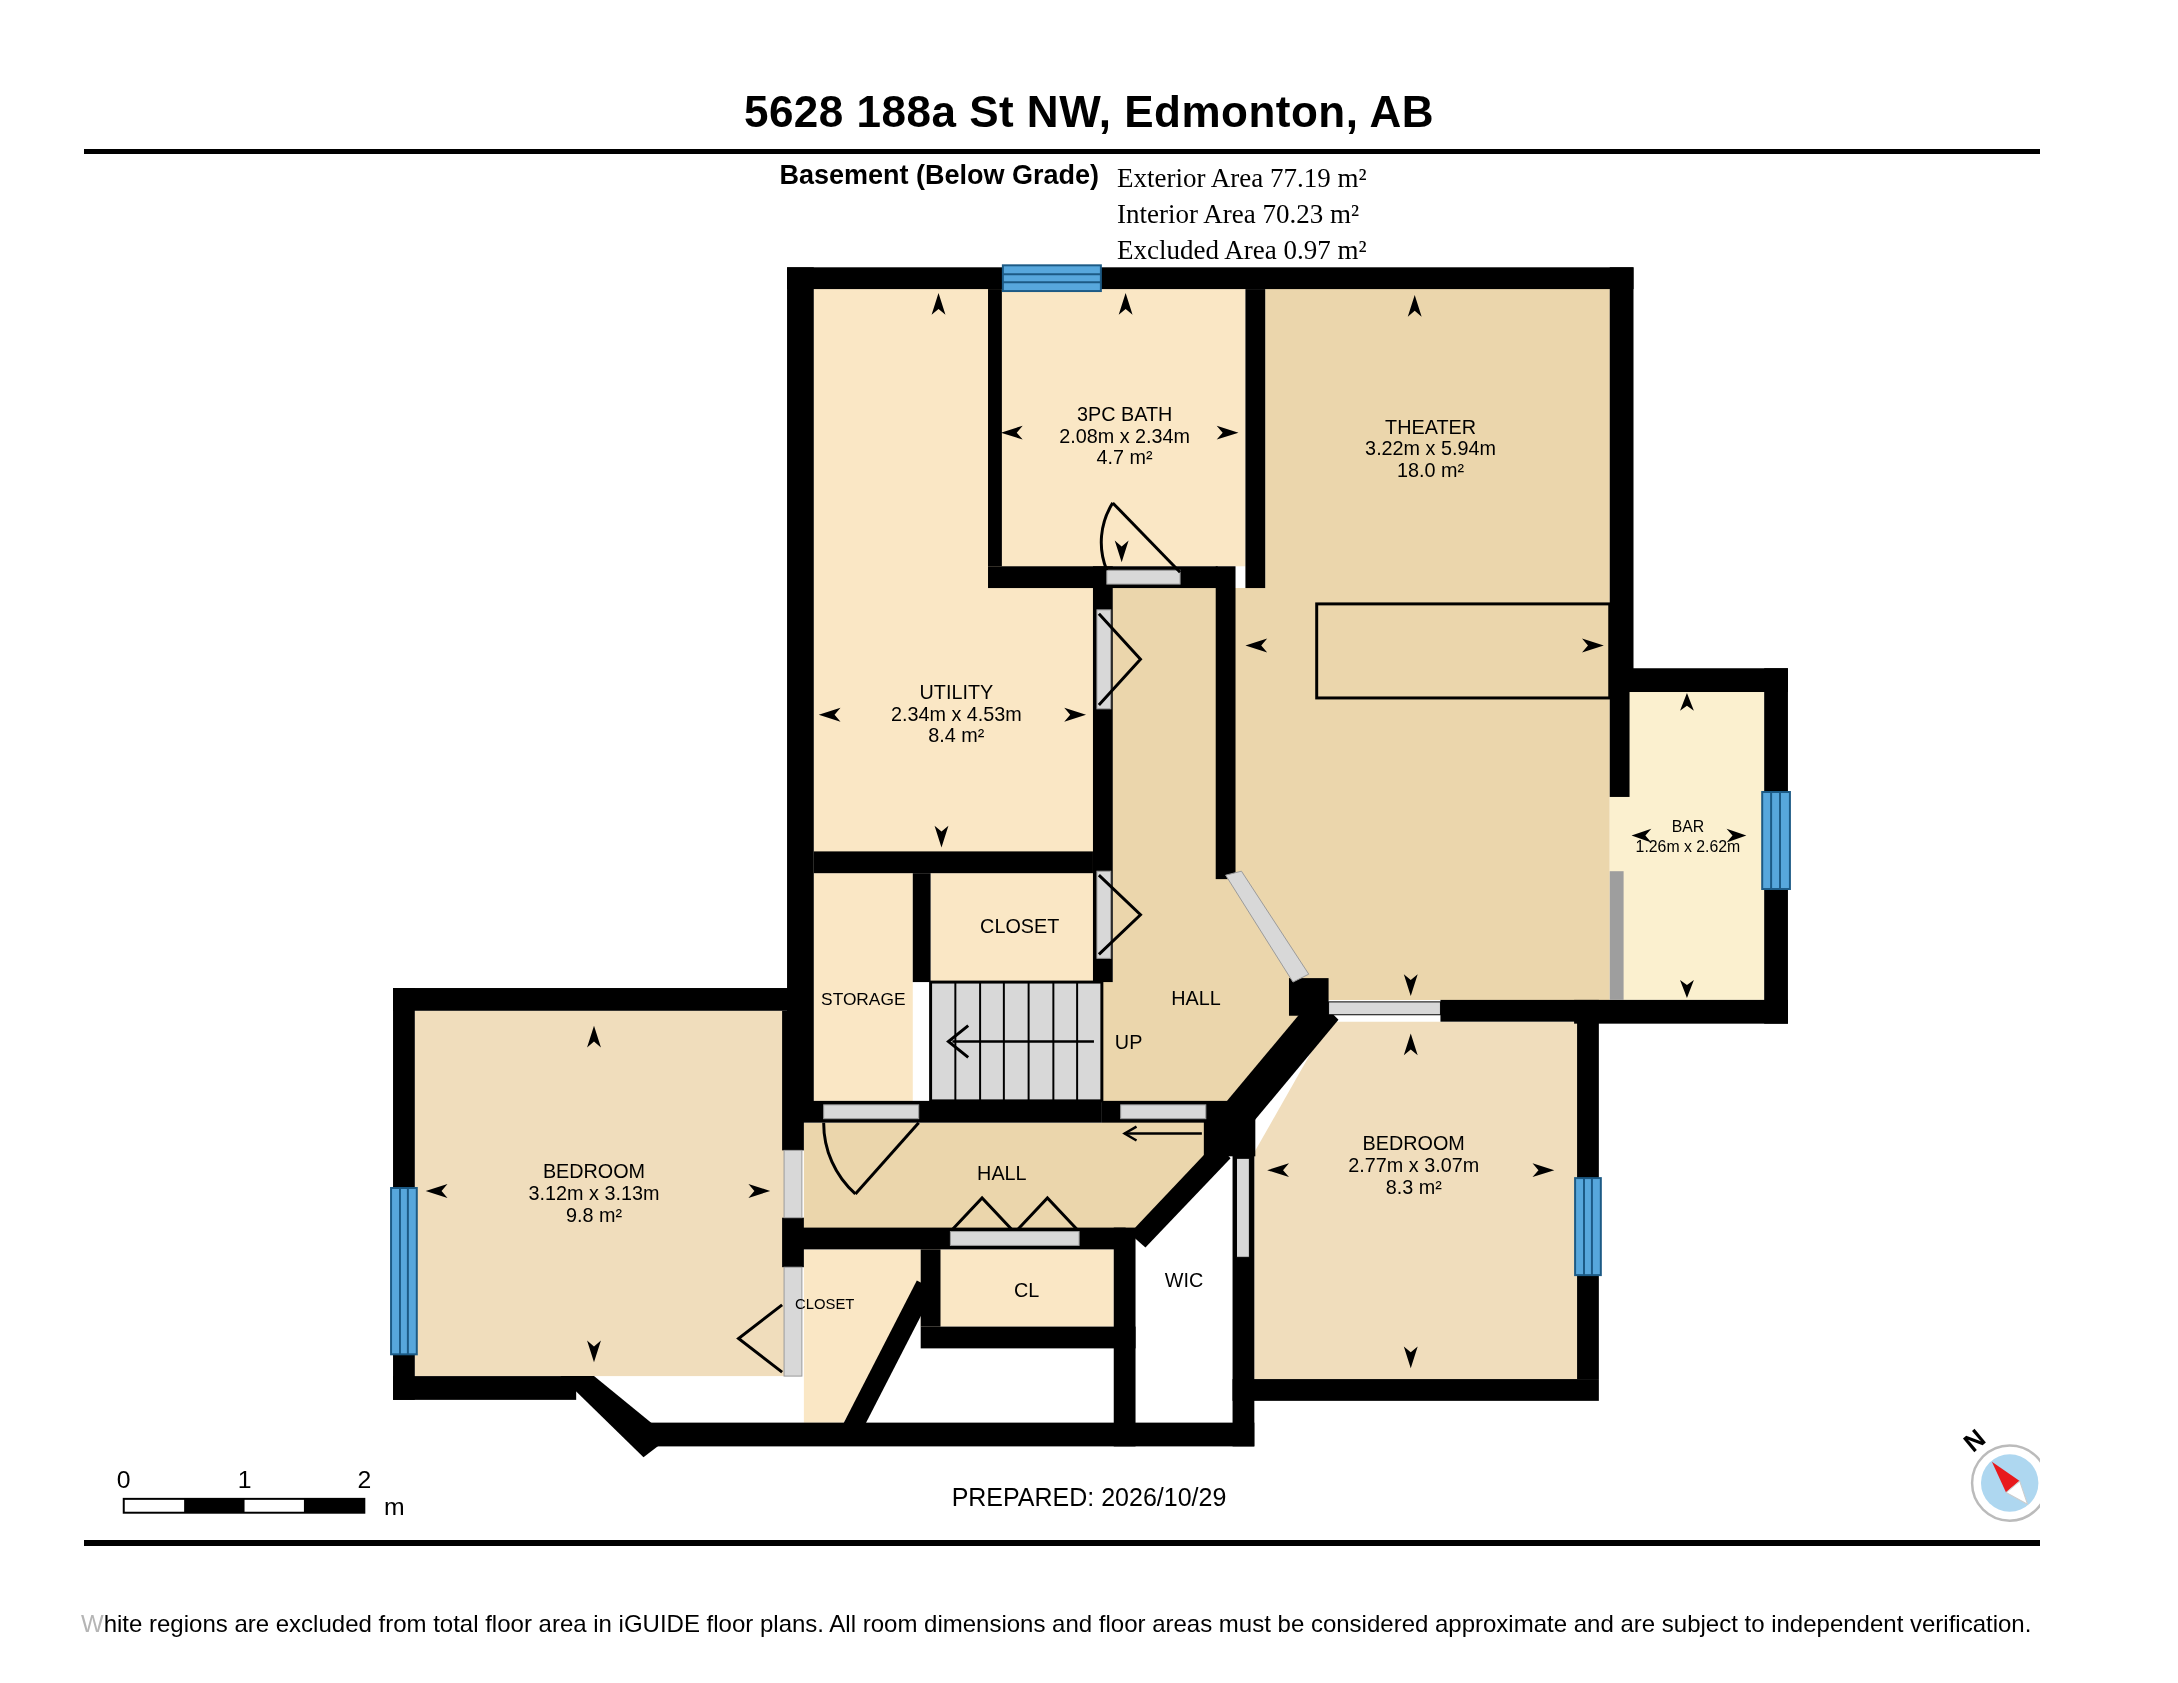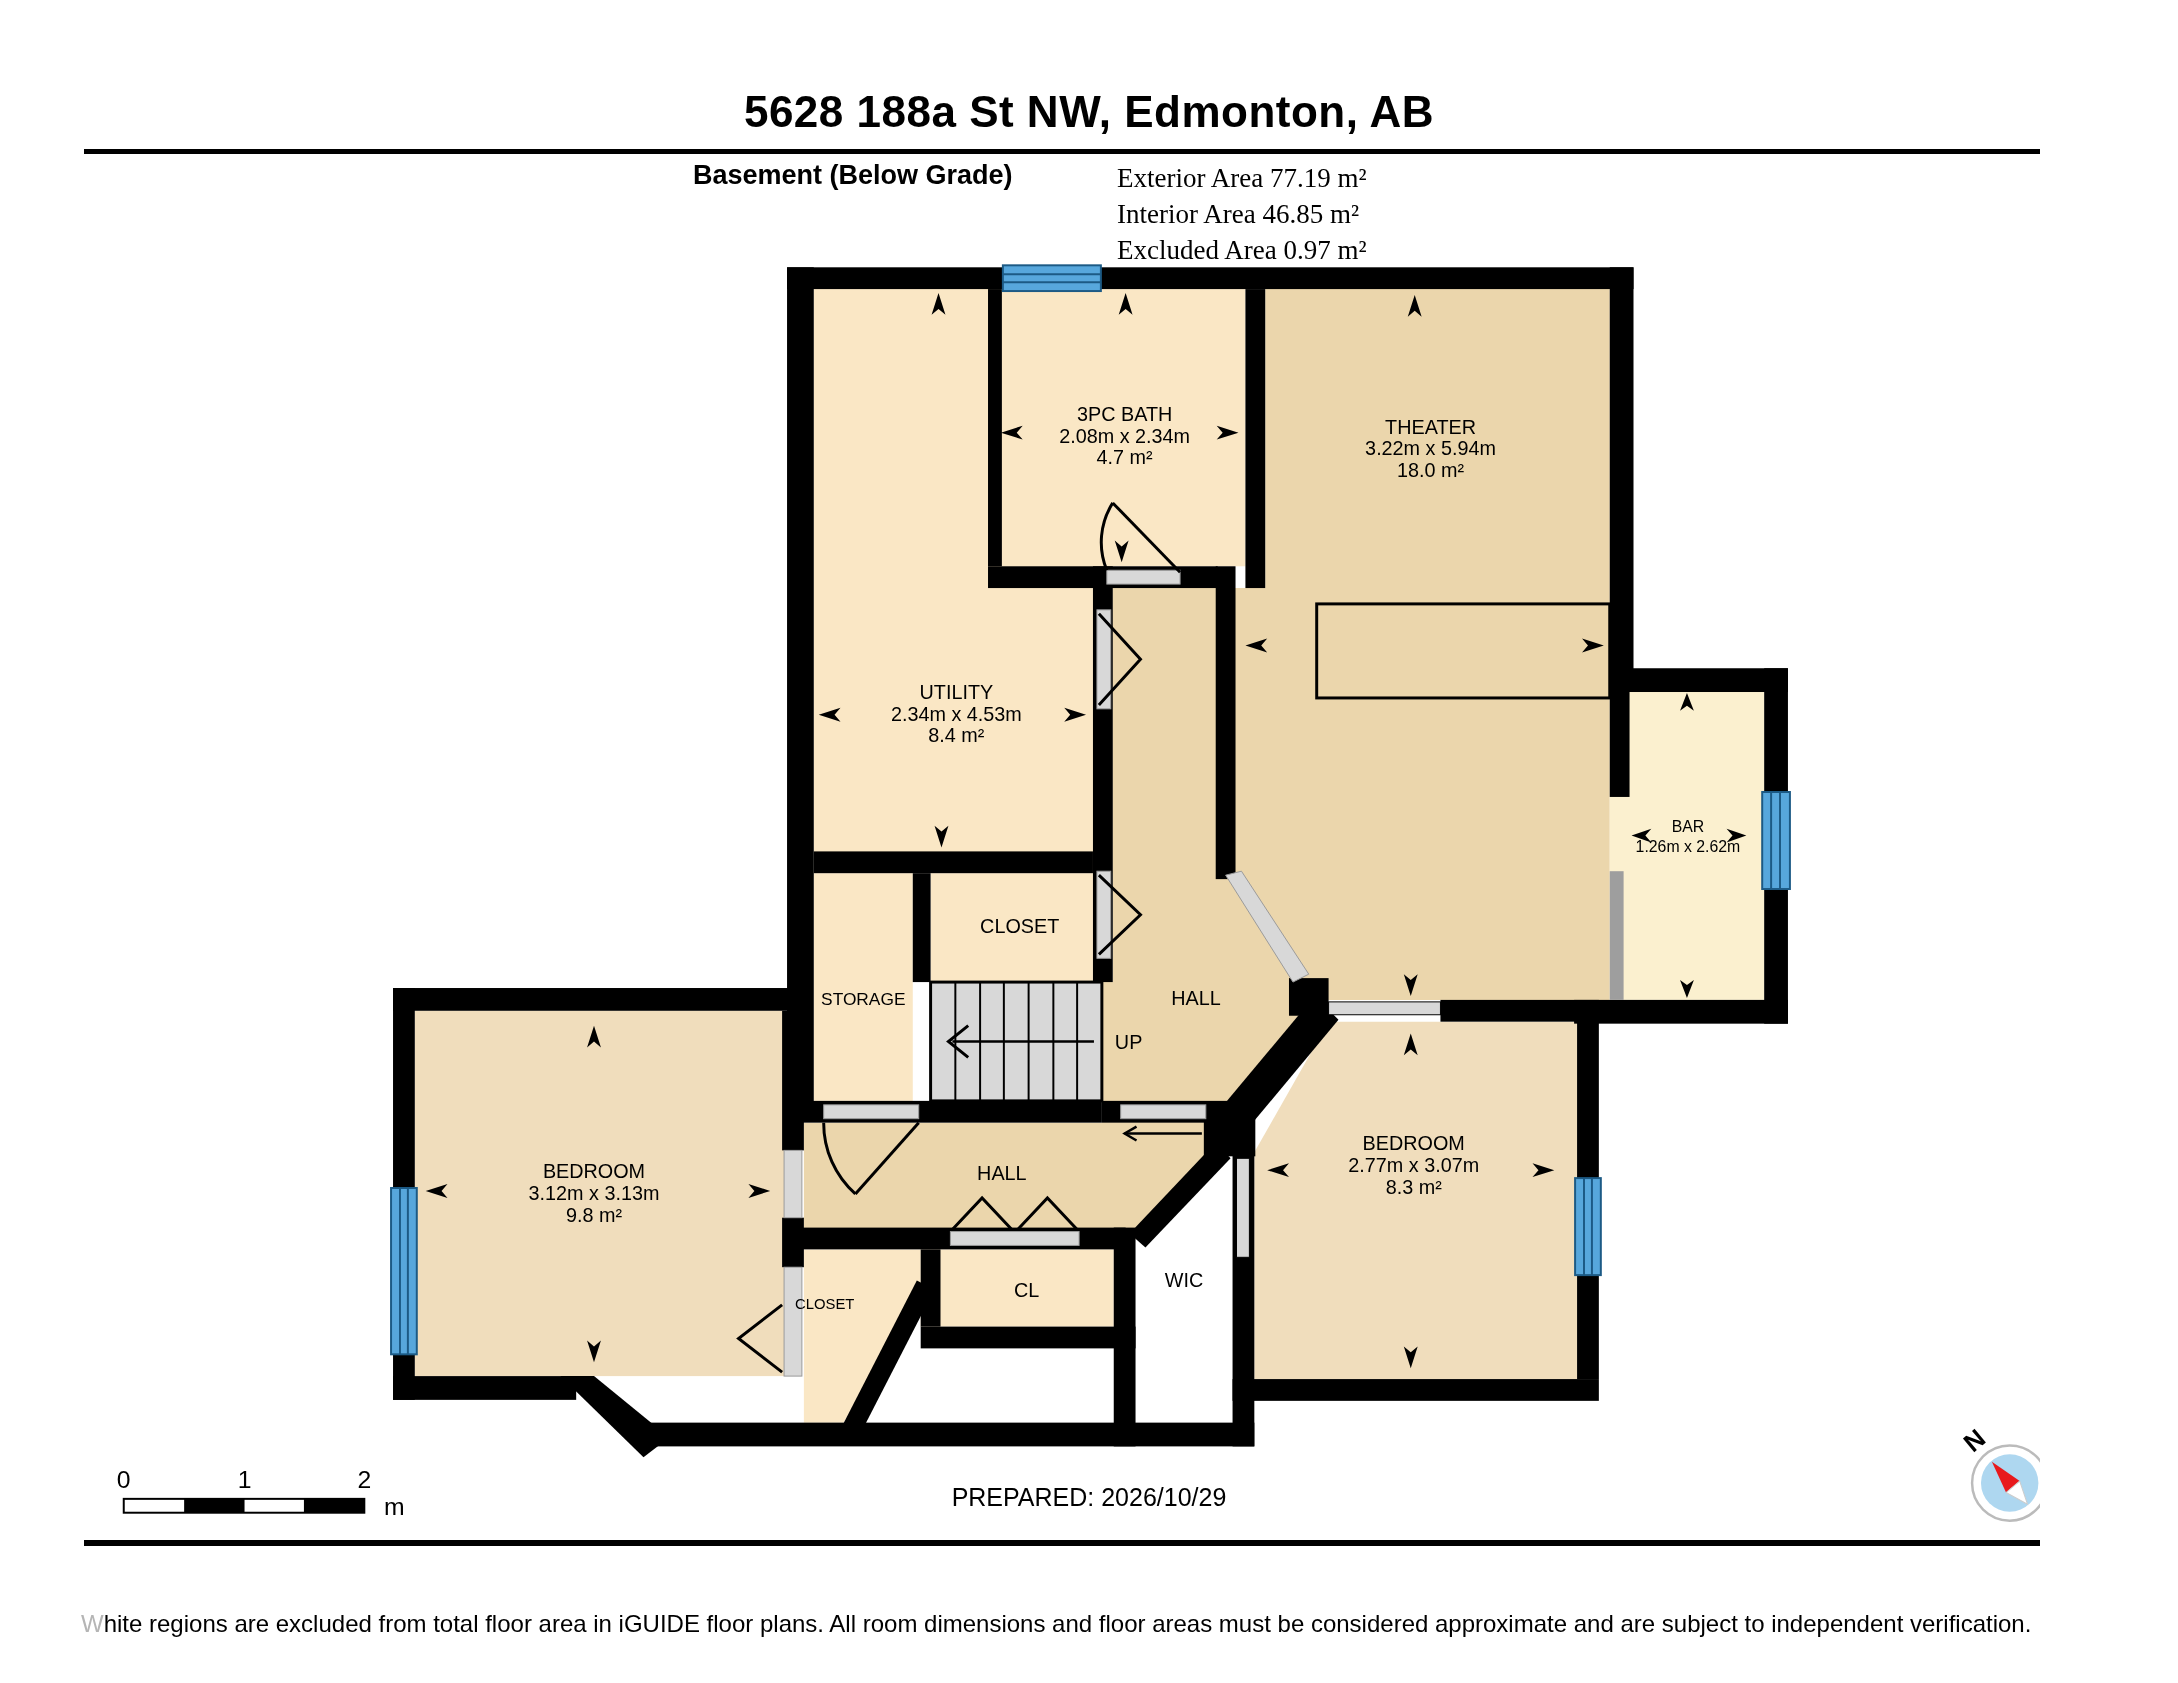--- a/index.html
+++ b/index.html
@@ -1,21 +1,21 @@
 <!DOCTYPE html>
 <html><head>
 <meta charset="utf-8">
 <style>
   html,body{margin:0;padding:0;background:#fff;}
   #page{position:relative;width:2040px;height:1683px;background:#ffffff;overflow:hidden;
         font-family:"Liberation Sans","DejaVu Sans",sans-serif;color:#000;border-radius:29px;}
   #title{position:absolute;left:0;top:87px;width:2178px;text-align:center;
          font-size:44px;font-weight:bold;letter-spacing:0.5px;}
   #header-rule{position:absolute;left:84px;top:149px;width:2010px;height:5px;background:#000;}
-  #floor-label{position:absolute;left:693px;top:160px;width:406px;text-align:left;
+  #floor-label{position:absolute;left:693px;top:160px;width:406px;text-align:right;
                font-size:27px;font-weight:bold;}
   #area-block{position:absolute;left:1117px;top:160px;font-size:27px;line-height:36px;font-family:Liberation Serif, serif;}
   svg text{font-family:"Liberation Sans","DejaVu Sans",sans-serif;fill:#000;}
   .room-name{font-size:20px;}
   .room-dims{font-size:20px;}
   .small-label{font-size:16px;}
   #prepared{position:absolute;left:0;top:1483px;width:2178px;text-align:center;font-size:25px;}
   #footer-rule{position:absolute;left:84px;top:1540px;width:2010px;height:6px;background:#000;}
   #disclaimer{position:absolute;left:81px;top:1610px;width:2030px;font-size:24px;}
   #disclaimer::first-letter{color:#b5b5b5;}
@@ -23,21 +23,21 @@
 </head>
 <body>
 
 <div id="page">
 
   <div id="title">5628 188a St NW, Edmonton, AB</div>
   <div id="header-rule"></div>
   <div id="floor-label">Basement (Below Grade)</div>
   <div id="area-block">
     <div>Exterior Area 77.19 m²</div>
-    <div>Interior Area 46.85 m²</div>
+    <div>Interior Area 70.23 m²</div>
     <div>Excluded Area 0.97 m²</div>
   </div>
 
   <svg width="2178" height="1683" viewBox="0 0 2200 1700" style="position:absolute;left:0;top:0;">
 
     <g>
       <polygon fill="#FAE7C5" points="822,292 1012,292 1012,572 1124,572 1124,882 822,882"></polygon>
       <rect fill="#FAE7C5" x="1012" y="292" width="246" height="280"></rect>
       <polygon fill="#EBD6AC" points="1278,292 1626,292 1626,1010 1342,1010 1237,1134 1113,1134 1113,992 1124,992 1124,594 1278,594"></polygon>
       <rect fill="#FBF0CF" x="1626" y="695" width="156" height="315"></rect>

